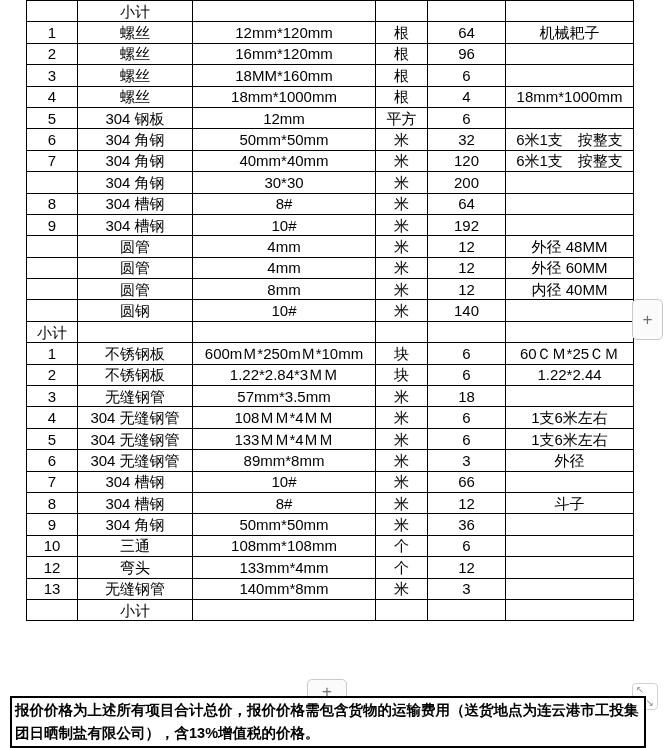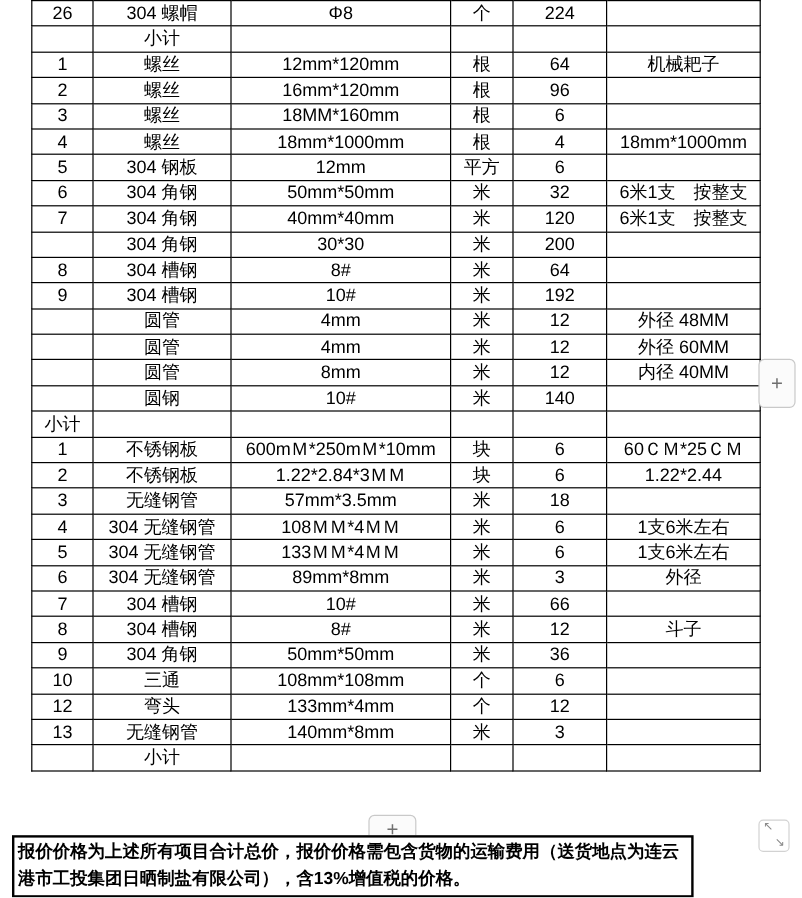--- a/index.html
+++ b/index.html
@@ -89,21 +89,21 @@
     position: absolute; bottom: 1px; right: 3px;
     font-size: 10px; line-height: 10px;
   }
 
   
   #note-box {
     position: absolute;
     box-sizing: border-box;
     left: 10px;
     top: 696px;
-    width: 568px;
+    width: 636px;
     height: 52px;
     border: 2px solid #000000;
     background: #ffffff;
     font-weight: bold;
     font-size: 14.5px;
     line-height: 23px;
     padding: 1px 3px;
     overflow: hidden;
   }
 </style>
@@ -116,28 +116,20 @@
     <colgroup>
       <col style="width:51px">
       <col style="width:115px">
       <col style="width:183px">
       <col style="width:52px">
       <col style="width:78px">
       <col style="width:128px">
     </colgroup>
     <tbody>
         <tr>
-          <td>26</td>
-          <td>304 螺帽</td>
-          <td>Φ8</td>
-          <td>个</td>
-          <td>224</td>
-          <td></td>
-        </tr>
-        <tr>
           <td></td>
           <td>小计</td>
           <td></td>
           <td></td>
           <td></td>
           <td></td>
         </tr>
         <tr>
           <td>1</td>
           <td>螺丝</td>

